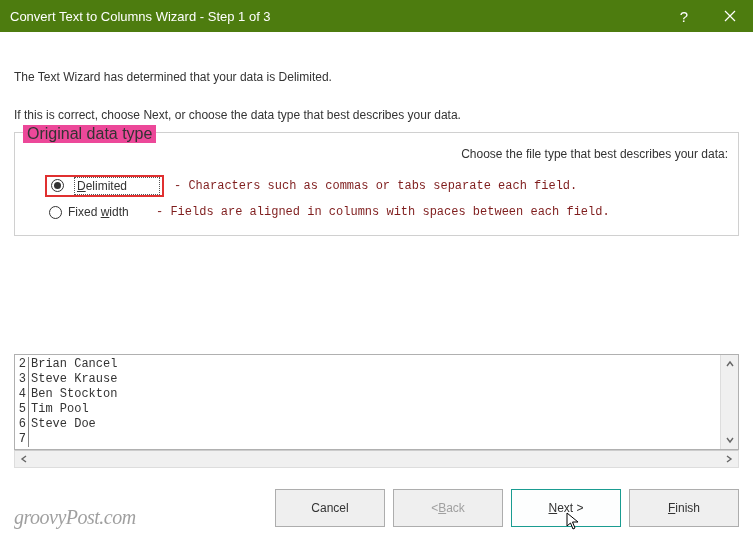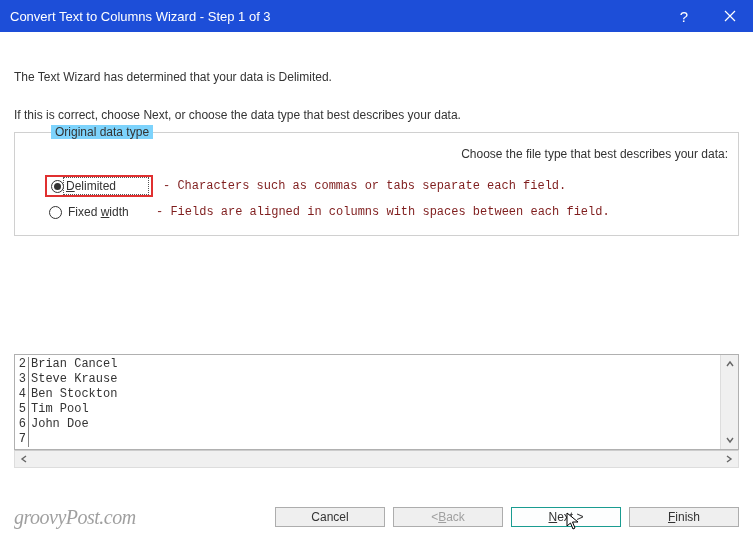--- a/index.html
+++ b/index.html
@@ -6,21 +6,21 @@
     body {
       font-family: "Segoe UI", Tahoma, sans-serif;
       font-size: 12px;
       background: #fff;
       width: 753px;
       height: 537px;
       overflow: hidden;
       position: relative;
     }
     .titlebar {
-      background: #1d4ed8;
+      background: #4d7c0f;
       color: #fff;
       height: 32px;
       display: flex;
       align-items: center;
       padding: 0 0 0 10px;
       font-size: 13px;
     }
     .titlebar-title { flex: 1; }
     .titlebar-btn {
       width: 46px;
@@ -40,25 +40,24 @@
     .fieldset {
       border: 1px solid #d0d0d0;
       margin-top: 10px;
       padding: 8px 10px 12px 10px;
       position: relative;
     }
     .fieldset-legend {
       position: absolute;
       top: -8px;
       left: 8px;
-      background: #7dd3fc;
+      background: #ec4899;
       padding: 0 4px;
-      font-size: 12px;
-      color: #333;
-      margin-left: 28px;
+      font-size: 16px;
+      color: #333;
     }
     .choose-line { margin: 6px 0 10px 0; text-align: right; }
     .radio-row {
       display: flex;
       align-items: center;
       padding: 4px 0 4px 24px;
       gap: 6px;
     }
     .radio {
       width: 13px;
@@ -82,22 +81,21 @@
       display: inline-block;
     }
     .radio-label u { text-decoration: underline; }
     .radio-desc { color: #7f1d1d; font-family: Liberation Mono, monospace; }
     .highlight-box {
       border: 2px solid #e03030;
       padding: 2px 4px;
       margin-left: -4px;
       margin-right: 4px;
       display: inline-flex;
-      align-items: center;
-      gap: 1px;
+      gap: 12px;
     }
     .dotted-focus {
       outline: 1px dotted #555;
       outline-offset: 1px;
       padding: 0 1px;
     }
     .preview-section { margin-top: 118px; }
     .preview-label { margin-bottom: 6px; }
     .preview-box {
       border: 1px solid #b0b0b0;
@@ -166,21 +164,21 @@
     }
     .button-row {
       position: absolute;
       bottom: 10px;
       right: 14px;
       display: flex;
       gap: 8px;
     }
     .btn {
       width: 110px;
-      height: 20px;
+      height: 38px;
       border: 1px solid #adadad;
       background: #efefef;
       font-size: 12px;
       color: #333;
       display: flex;
       align-items: center;
       justify-content: center;
       cursor: pointer;
     }
     .btn.disabled {
@@ -263,21 +261,21 @@
         <div class="preview-row">
             <div class="preview-rownum">4</div>
             <div class="preview-cell">Ben Stockton</div>
           </div>
         <div class="preview-row">
             <div class="preview-rownum">5</div>
             <div class="preview-cell">Tim Pool</div>
           </div>
         <div class="preview-row">
             <div class="preview-rownum">6</div>
-            <div class="preview-cell">John Doe</div>
+            <div class="preview-cell">Steve Doe</div>
           </div>
         <div class="preview-row">
             <div class="preview-rownum">7</div>
             <div class="preview-cell"></div>
           </div>
       </div>
       <div class="vscroll">
         <div class="arrow">
             <svg width="10" height="10" viewBox="0 0 10 10">
               <path d="M2 7 L5 3 L8 7" stroke="#666" fill="none" stroke-width="1.4"></path>

